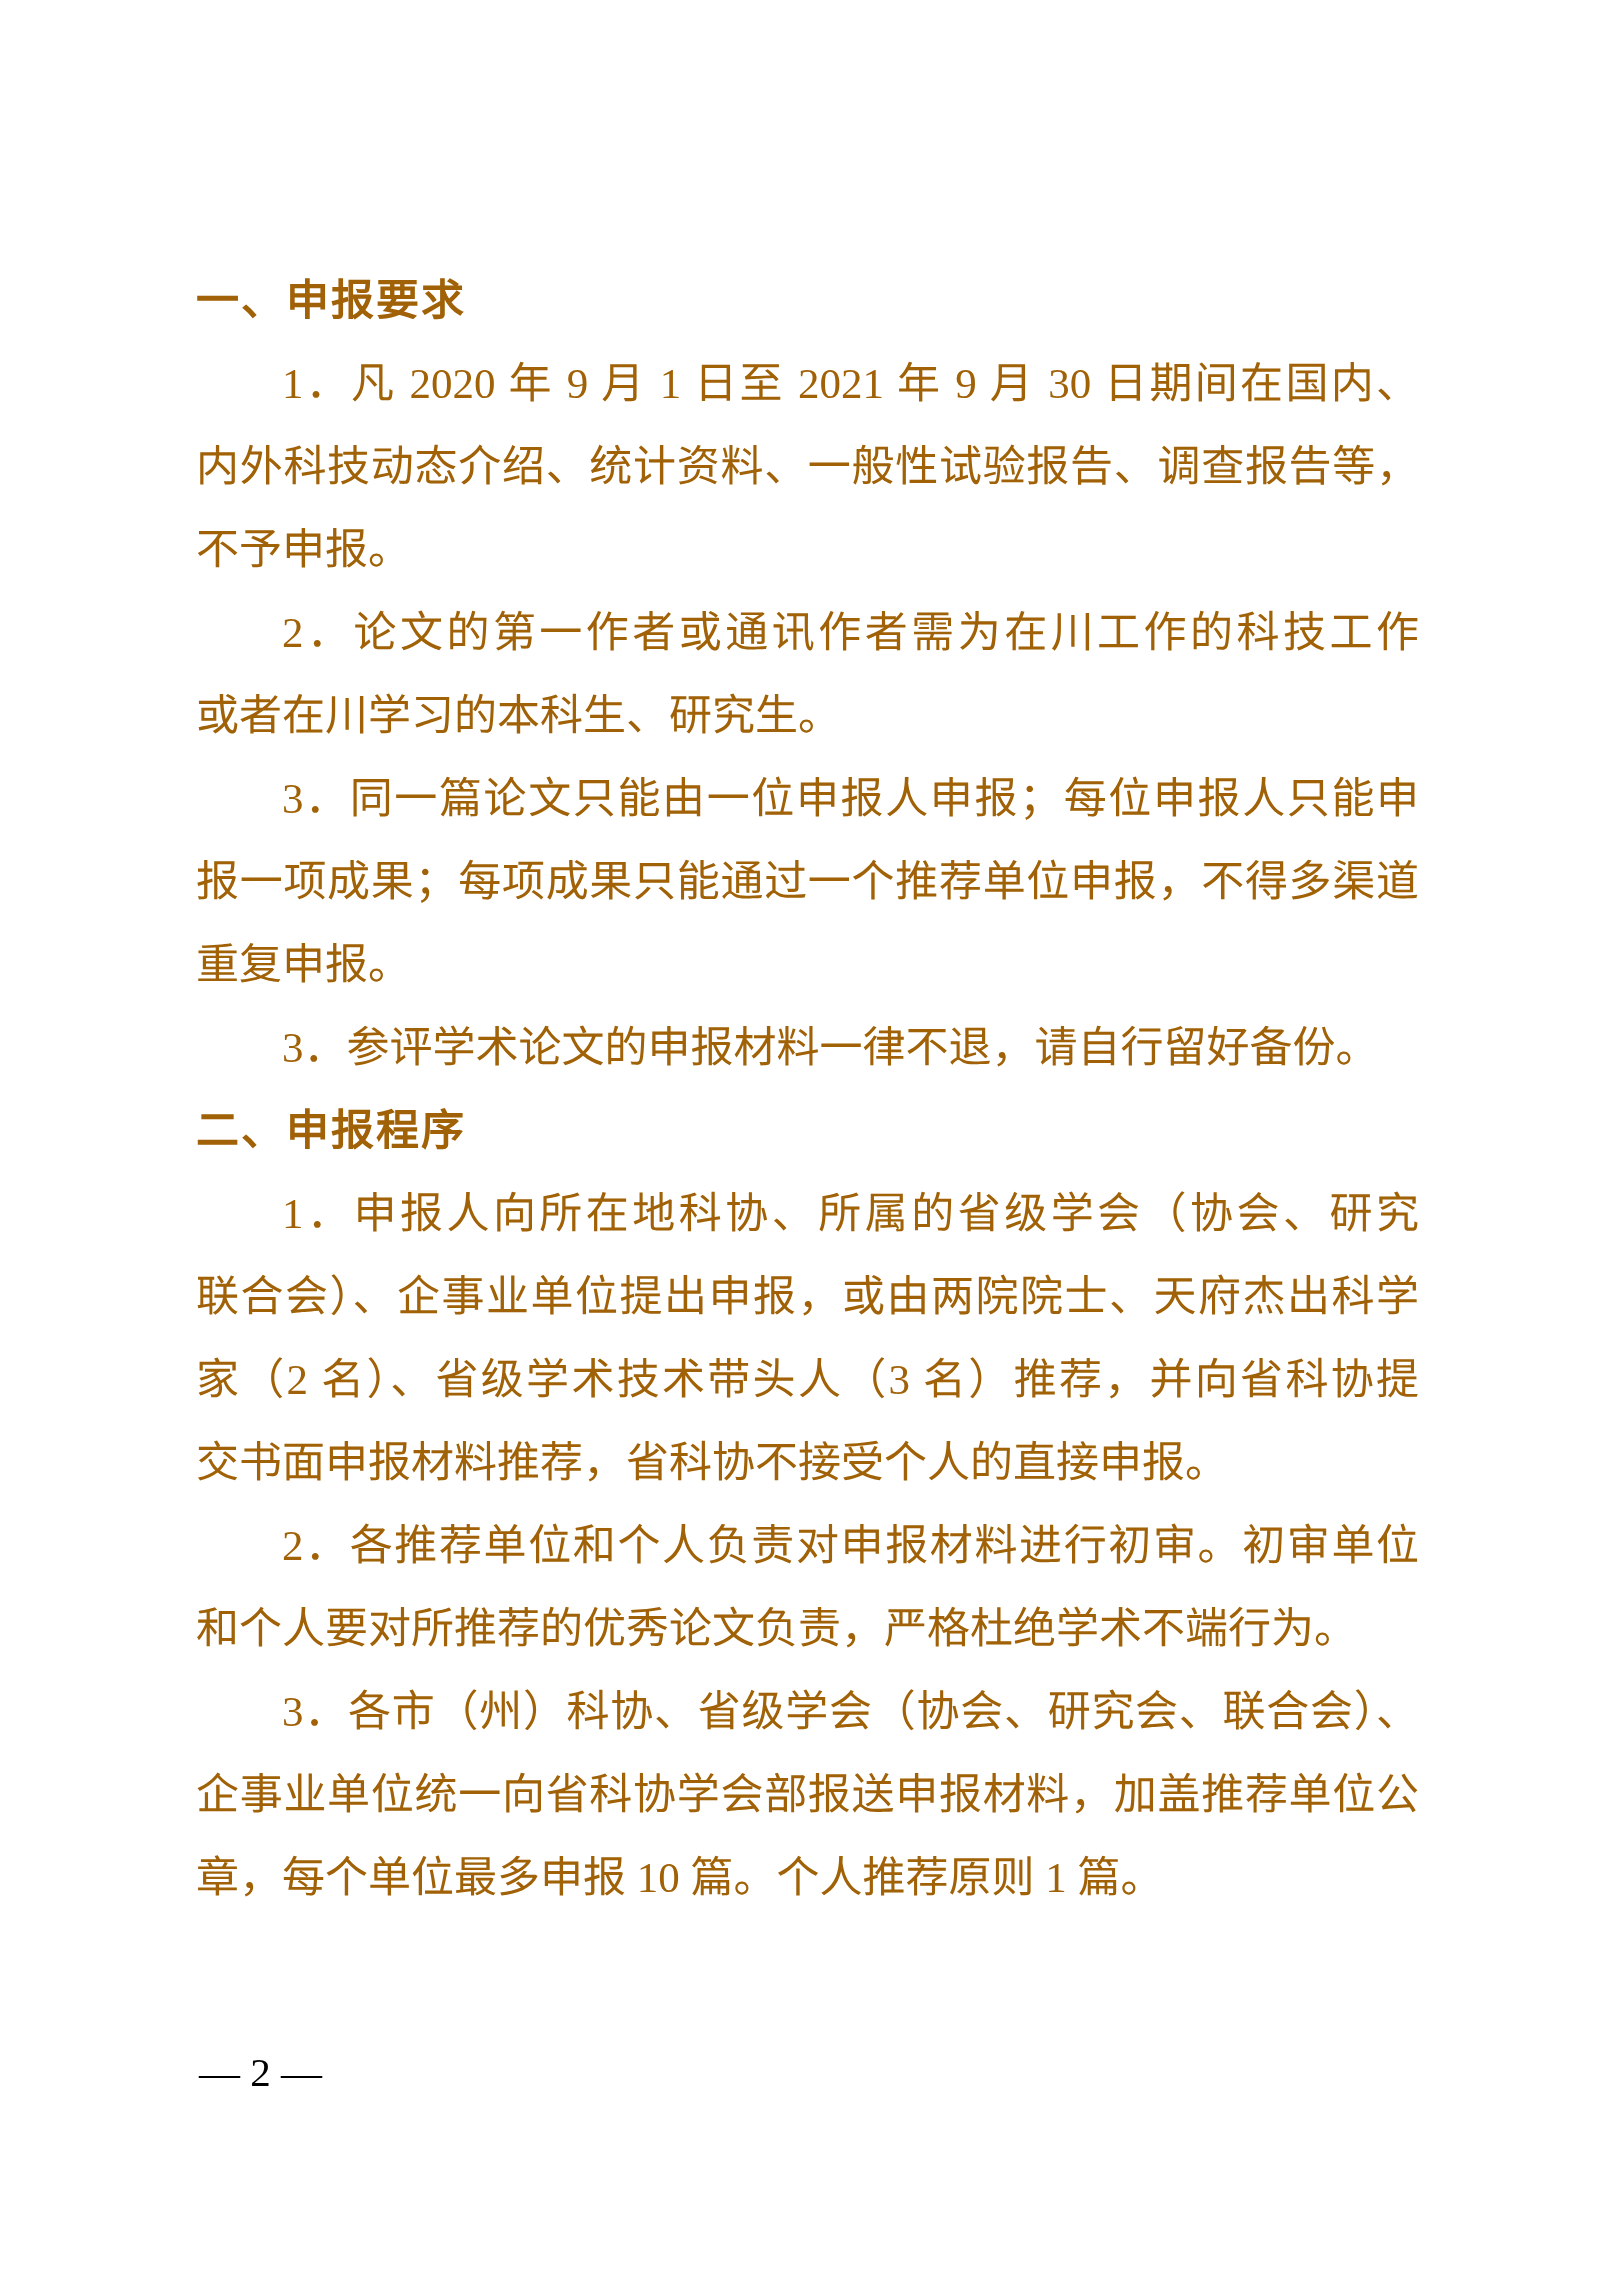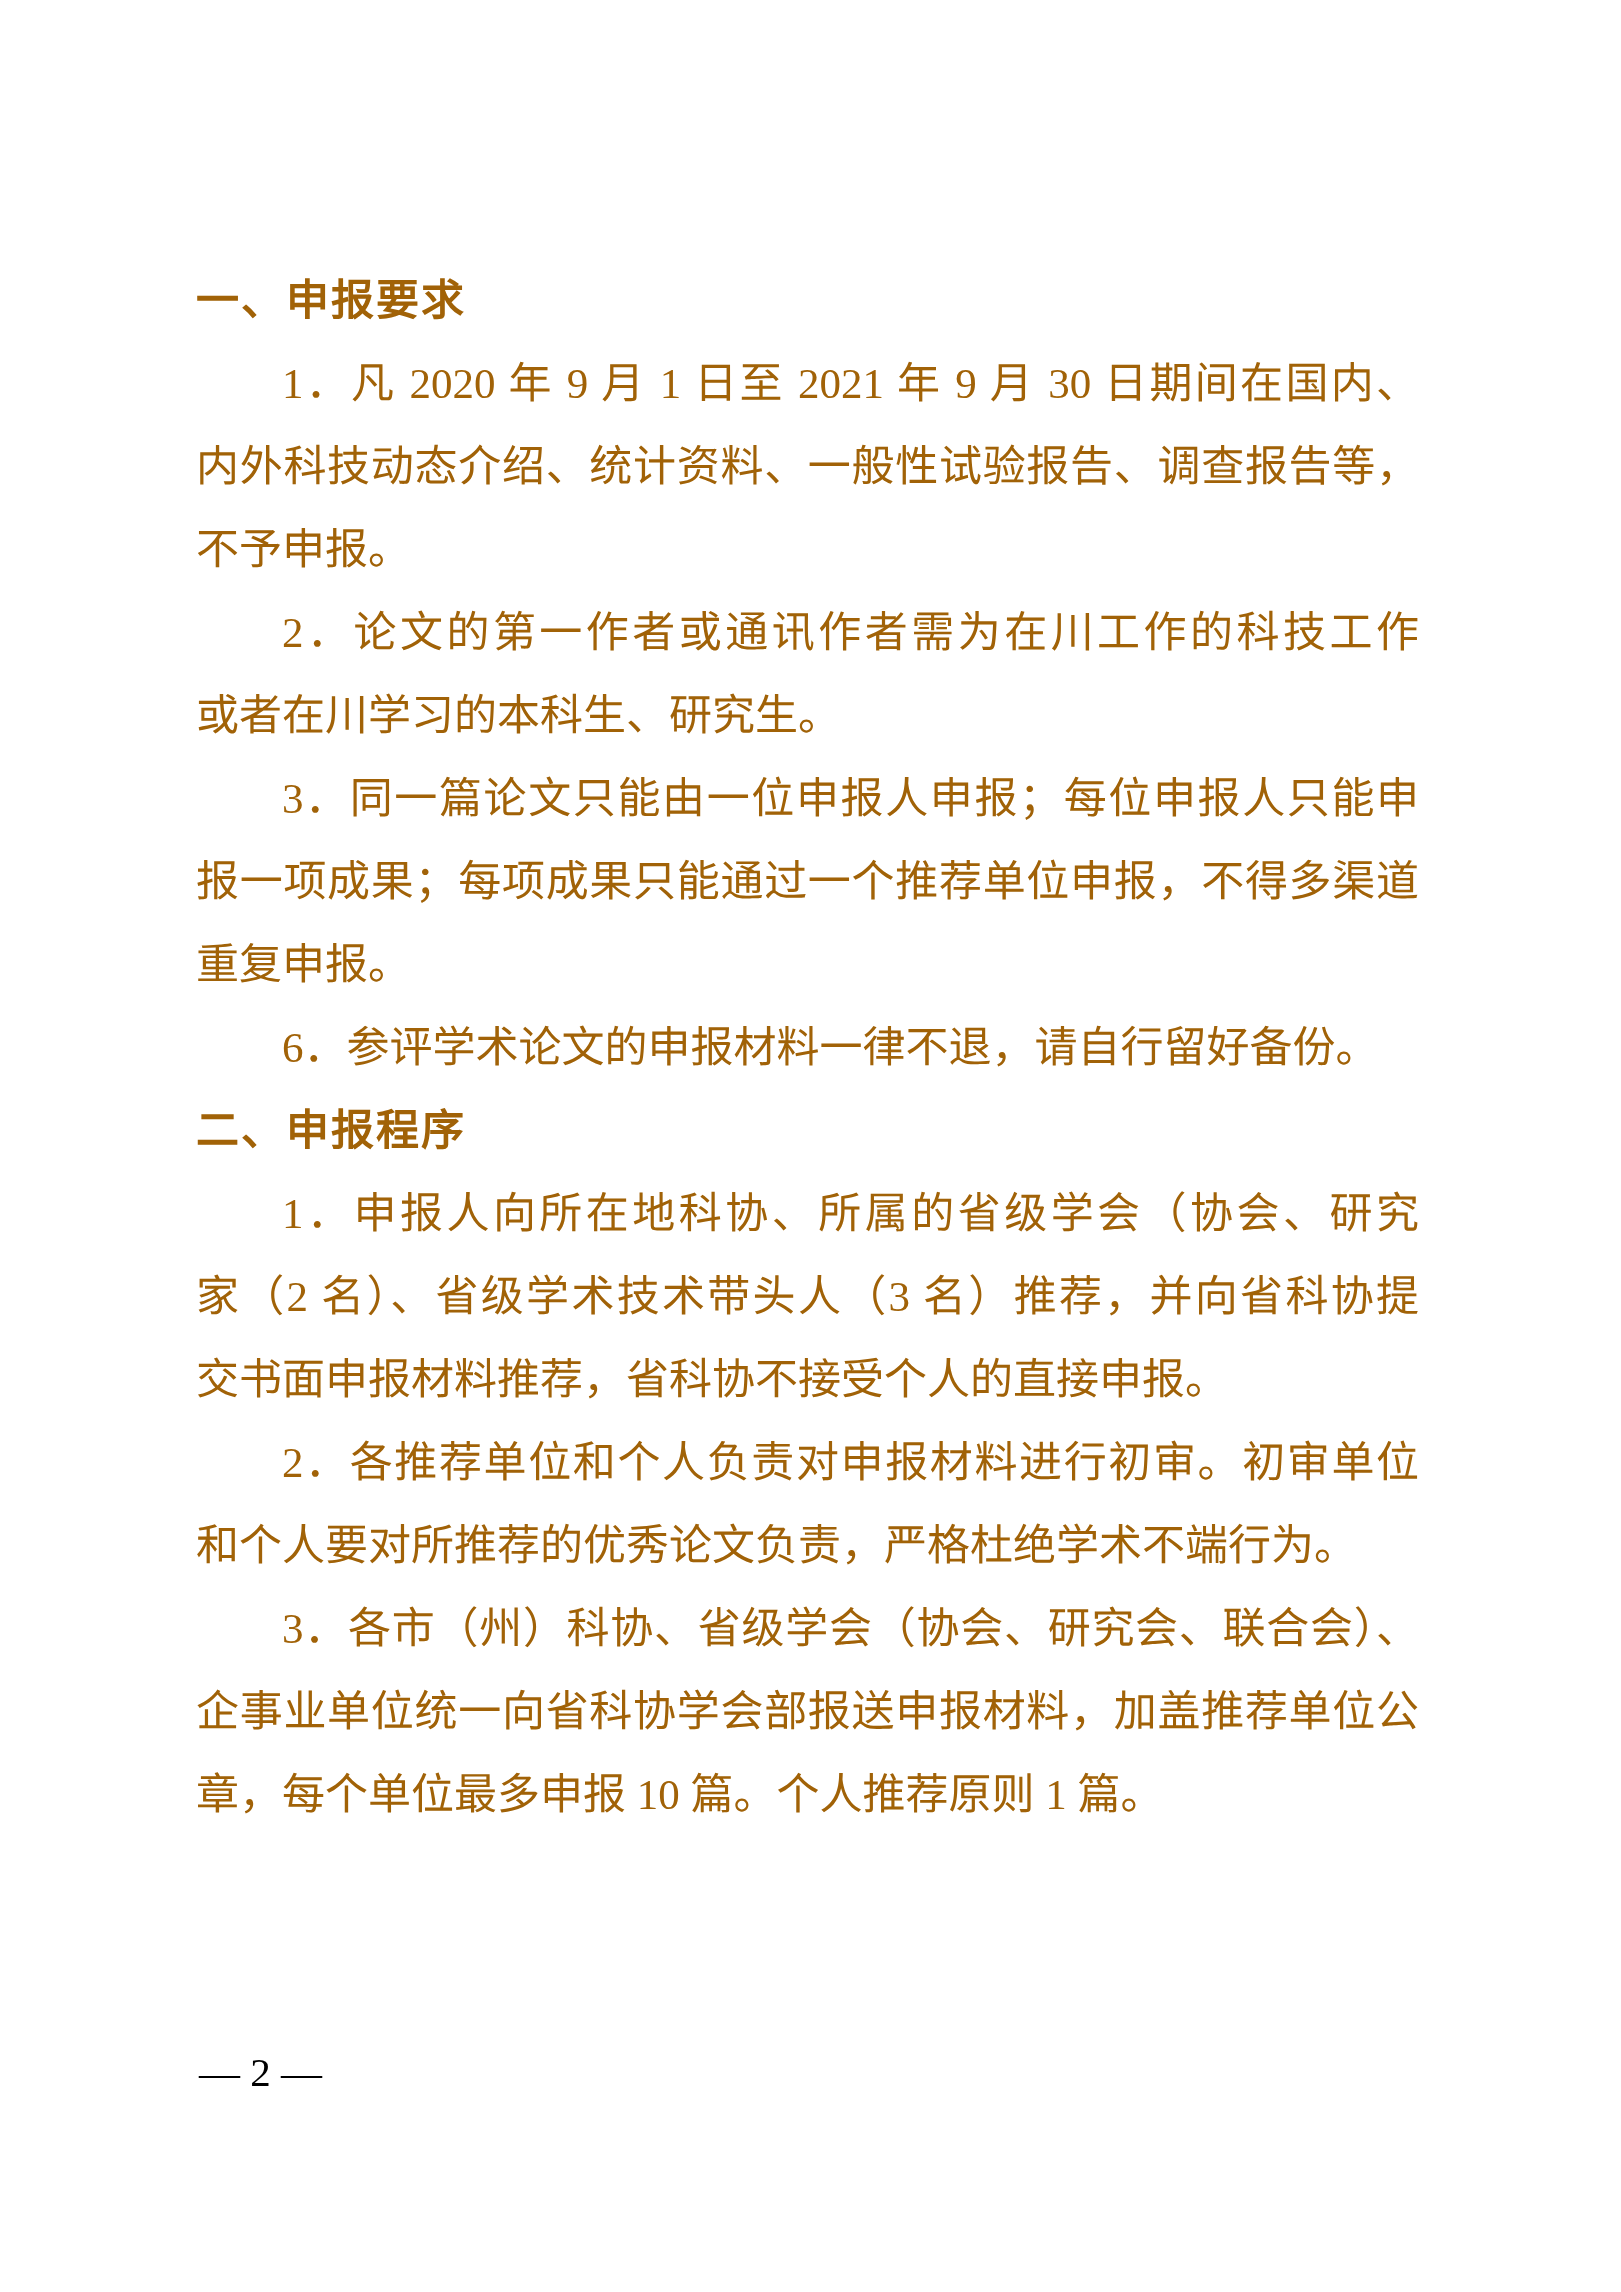--- a/index.html
+++ b/index.html
@@ -74,27 +74,28 @@
       <div class="line body">内外科技动态介绍、统计资料、一般性试验报告、调查报告等，</div>
       <div class="line body last">不予申报。</div>
 
       <div class="line body indent">2．论文的第一作者或通讯作者需为在川工作的科技工作者，</div>
       <div class="line body last">或者在川学习的本科生、研究生。</div>
 
       <div class="line body indent">3．同一篇论文只能由一位申报人申报；每位申报人只能申</div>
       <div class="line body">报一项成果；每项成果只能通过一个推荐单位申报，不得多渠道</div>
       <div class="line body last">重复申报。</div>
 
-      <div class="line body indent last">6．参评学术论文的申报材料一律不退，请自行留好备份。</div>
+      <div class="line body indent last">3．参评学术论文的申报材料一律不退，请自行留好备份。</div>
     </section>
 
     <section>
       <div class="line heading">二、申报程序</div>
 
       <div class="line body indent">1．申报人向所在地科协、所属的省级学会（协会、研究会、</div>
+      <div class="line body">联合会）、企事业单位提出申报，或由两院院士、天府杰出科学</div>
       <div class="line body">家（2 名）、省级学术技术带头人（3 名）推荐，并向省科协提</div>
       <div class="line body last">交书面申报材料推荐，省科协不接受个人的直接申报。</div>
 
       <div class="line body indent">2．各推荐单位和个人负责对申报材料进行初审。初审单位</div>
       <div class="line body last">和个人要对所推荐的优秀论文负责，严格杜绝学术不端行为。</div>
 
       <div class="line body indent">3．各市（州）科协、省级学会（协会、研究会、联合会）、</div>
       <div class="line body">企事业单位统一向省科协学会部报送申报材料，加盖推荐单位公</div>
       <div class="line body last">章，每个单位最多申报 10 篇。个人推荐原则 1 篇。</div>
     </section>

